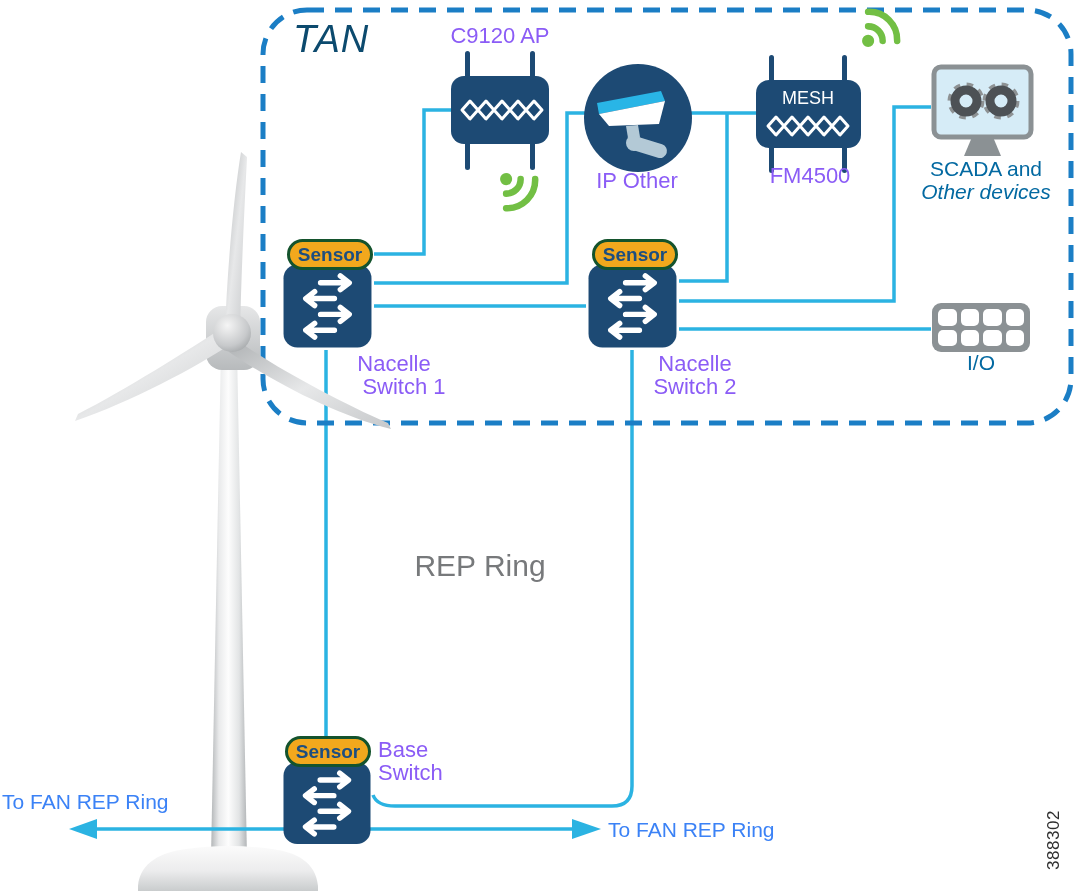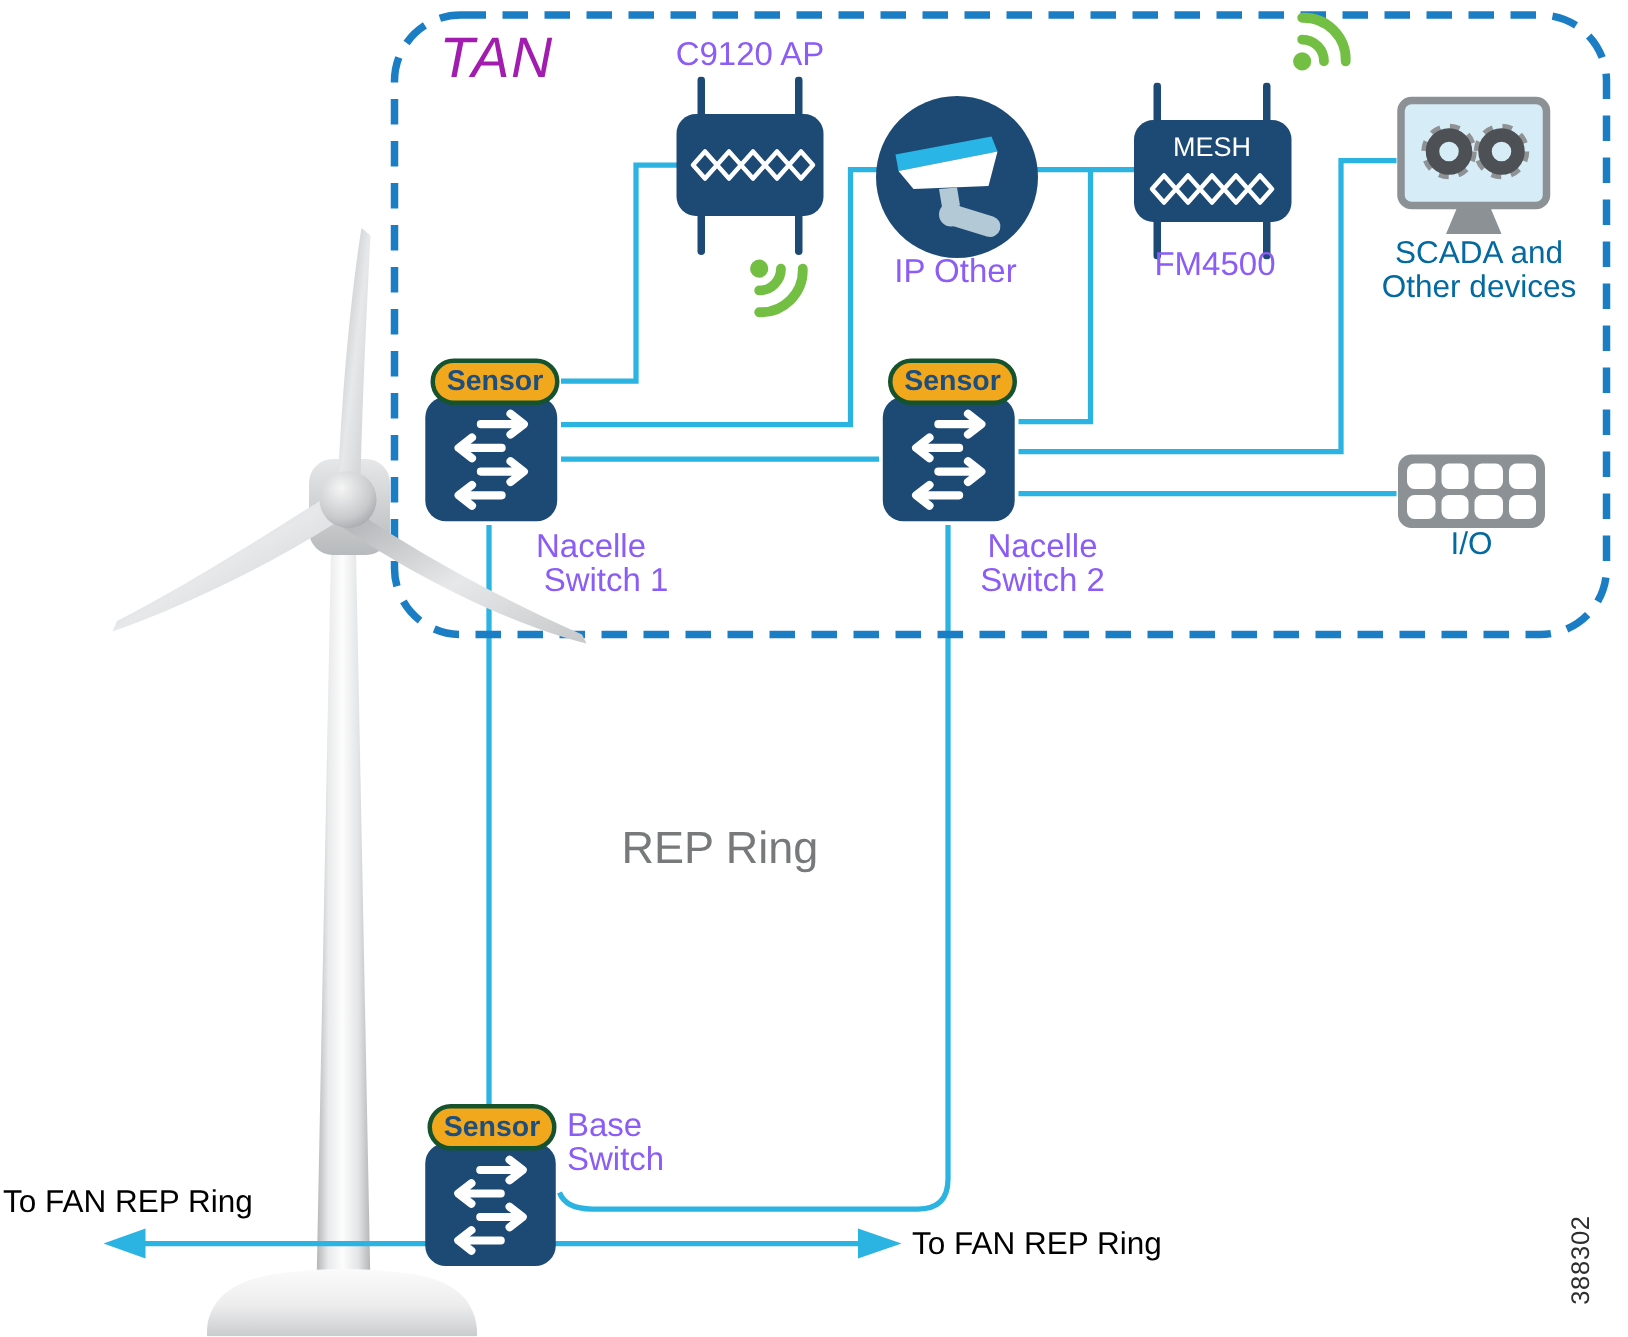--- a/index.html
+++ b/index.html
@@ -5,23 +5,23 @@
   html,body{margin:0;padding:0;background:#ffffff;}
   .canvas{
     position:relative;width:1085px;height:891px;background:#ffffff;overflow:hidden;
     font-family:"Liberation Sans",sans-serif;
   }
   .abs{position:absolute;}
   svg{display:block;}
   
   .navy-label{color:#8b5cf6;font-size:22px;line-height:23px;text-align:center;}
   .gray-label{color:#0369a1;font-size:21px;line-height:23px;text-align:center;}
-  .tan-title{color:#a21caf;font-size:38px;font-style:italic;letter-spacing:1px;}
+  .tan-title{color:#0c4a6e;font-size:38px;font-style:italic;letter-spacing:1px;}
   .rep-ring{color:#77797b;font-size:30px;}
-  .fan-label{color:#000000;font-size:21px;white-space:nowrap;}
+  .fan-label{color:#3b82f6;font-size:21px;white-space:nowrap;}
   .fig-num{color:#2e2e2e;font-size:17px;letter-spacing:0.5px;text-align:center;}
   
   .sensor{
     width:86px;height:31px;box-sizing:border-box;
     background:#f2a81d;border:3px solid #14532d;border-radius:16px;
     color:#1d4e80;font-size:19px;font-weight:600;
     display:flex;align-items:center;justify-content:center;
     z-index:6;
   }
   
@@ -171,21 +171,21 @@
     </g>
     <g>
       <circle cx="70" cy="37" r="15" fill="none" stroke="#8e9294" stroke-width="7" stroke-dasharray="5.9 5.9"></circle>
       <circle cx="70" cy="37" r="11" fill="none" stroke="#4d5155" stroke-width="9"></circle>
       <circle cx="70" cy="37" r="5.5" fill="#d6ecf7"></circle>
     </g>
     <polygon points="41,73 62,73 70,92 33,92" fill="#8b9194"></polygon>
   </svg>
   <div class="abs gray-label" style="left:906px;top:157px;width:160px;z-index:5;">
     <span style="display:block;">SCADA and</span>
-    <span style="display:block;">Other devices</span>
+    <span style="display:block;font-style:italic;">Other devices</span>
   </div>
 
   <div class="abs io-block" style="left:932px;top:303px;">
     <div class="io-cell"></div>
       <div class="io-cell"></div>
     <div class="io-cell"></div>
       <div class="io-cell"></div>
     <div class="io-cell"></div>
       <div class="io-cell"></div>
     <div class="io-cell"></div>

